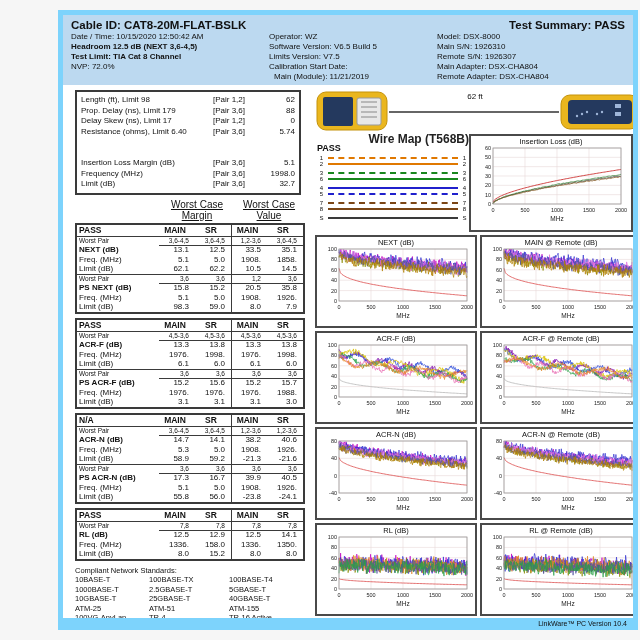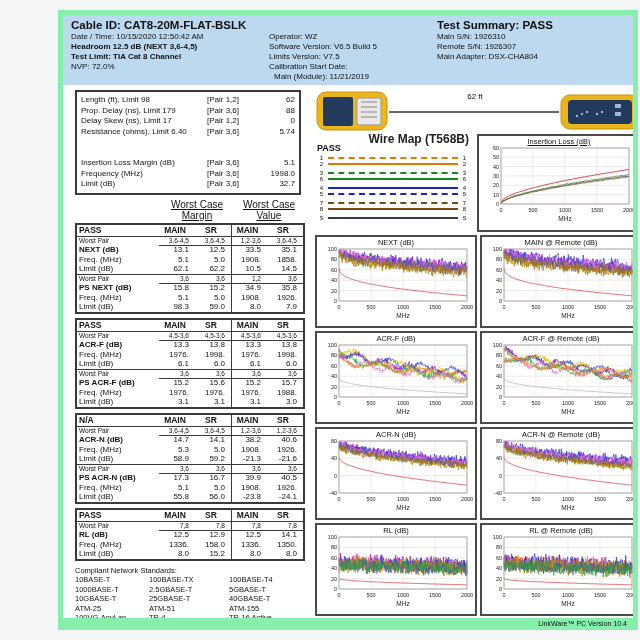--- a/index.html
+++ b/index.html
@@ -1,35 +1,35 @@
 <!DOCTYPE html>
 <html><head>
 <meta charset="utf-8">
 <style>
   html,body{margin:0;padding:0;width:640px;height:640px;overflow:hidden;background:#f6f6f6;
     font-family:"Liberation Sans","DejaVu Sans",sans-serif;color:#111;}
   .report{position:absolute;left:58px;top:10px;width:580px;height:620px;box-sizing:border-box;
-    background:#86efac;padding:5px 5px 0 5px;}
+    background:#7dd3fc;padding:5px 5px 0 5px;}
   .inner{background:#ffffff;height:603px;overflow:hidden;}
   
   .hdr{background:#bcd9f0;display:flex;padding:4px 8px 2px 8px;height:70px;box-sizing:border-box;}
   .hcol{font-size:8px;line-height:10px;}
   .c1{width:198px;}.c2{width:168px;}.c3{flex:1;}
   .htitle{font-size:11.5px;font-weight:bold;line-height:13px;}
-  .tr{text-align:left;}
+  .tr{text-align:right;}
   .b{font-weight:bold;}
   .ind{padding-left:5px;}
   
   .content{display:flex;padding:5px 4px 0 6px;height:531px;box-sizing:border-box;}
   .leftcol{width:238px;flex:none;}
   .rightcol{flex:1;position:relative;padding-left:8px;}
   
   .sumbox{margin-left:6px;width:226px;box-sizing:border-box;border:2px solid #3a3a3a;
     padding:3px 4px;font-size:8px;line-height:10.5px;}
-  .srow{display:flex;gap:6px;}
+  .srow{display:flex;}
   .srow .lab{flex:1;}
   .srow .pair{width:46px;}
   .srow .val{width:36px;text-align:right;}
   .spacer{height:10.5px;}
   
   .wc-hdr{display:flex;margin:4px 0 2px 92px;font-size:10px;text-decoration:underline;}
   .wc-hdr span{width:72px;text-align:center;}
   
   .section{margin:0 0 4px 6px;width:230px;box-sizing:border-box;border:2px solid #3a3a3a;}
   .trow{display:grid;grid-template-columns:82px 36px 36px 36px 36px;font-size:8px;line-height:9.5px;height:9.5px;}
@@ -52,21 +52,21 @@
   .wm-title{font-size:12px;font-weight:bold;color:#222;line-height:10px;text-align:right;}
   .wm-status{font-size:9px;font-weight:bold;line-height:9px;margin-bottom:2px;}
   .wm-group{margin-bottom:3px;}
   .wm-line{display:grid;grid-template-columns:9px 1fr 9px;height:6px;align-items:center;font-size:6px;}
   .wm-line .wnum{text-align:center;}
   .wm-line .wl{border-top-width:2px;margin:0 2px;}
   
   .chartbox{border:2px solid #4a4a4a;background:#fff;box-sizing:border-box;width:162px;height:93px;overflow:hidden;}
   .ctitle{text-align:center;font-size:7.5px;line-height:9px;padding-top:1px;}
   .chartgrid{display:grid;grid-template-columns:162px 162px;gap:3px;margin-top:3px;}
-  .ilbox{width:164px;height:98px;margin-left:8px;text-decoration:underline;}
+  .ilbox{width:164px;height:98px;margin-left:0;}
   svg text{font-family:"Liberation Sans","DejaVu Sans",sans-serif;}
   
   .footer{height:12px;text-align:right;font-size:7px;line-height:11px;padding-right:6px;color:#111;}
 </style>
 </head>
 <body>
 
 <div class="report">
   <div class="inner">
     <div class="hdr">
@@ -80,23 +80,25 @@
       <div class="hcol c2">
         <div style="height:13px"></div>
         <div>Operator: WZ</div>
         <div>Software Version: V6.5 Build 5</div>
         <div>Limits Version: V7.5</div>
         <div>Calibration Start Date:</div>
         <div class="ind">Main (Module): 11/21/2019</div>
       </div>
       <div class="hcol c3">
         <div class="htitle tr">Test Summary: PASS</div>
+        <div>Model: DSX-8000</div>
         <div>Main S/N: 1926310</div>
         <div>Remote S/N: 1926307</div>
         <div>Main Adapter: DSX-CHA804</div>
+        <div>Remote Adapter: DSX-CHA804</div>
       </div>
     </div>
     <div class="content">
       <div class="leftcol">
         <div class="sumbox" id="sumbox">
             <div class="srow">
               <span class="lab">Length (ft), Limit 98</span>
               <span class="pair">[Pair 1,2]</span>
               <span class="val">62</span>
             </div>
@@ -178,21 +180,21 @@
                 <span class="lab">Worst Pair</span>
                 <span class="c">3,6</span>
                 <span class="c">3,6</span>
                 <span class="c vdiv">1,2</span>
                 <span class="c">3,6</span>
               </div>
               <div class="trow">
                 <span class="lab b">PS NEXT (dB)</span>
                 <span class="c">15.8</span>
                 <span class="c">15.2</span>
-                <span class="c vdiv">34.9</span>
+                <span class="c vdiv">20.5</span>
                 <span class="c">35.8</span>
               </div>
               <div class="trow">
                 <span class="lab">Freq. (MHz)</span>
                 <span class="c">5.1</span>
                 <span class="c">5.0</span>
                 <span class="c vdiv">1908.</span>
                 <span class="c">1926.</span>
               </div>
               <div class="trow">

